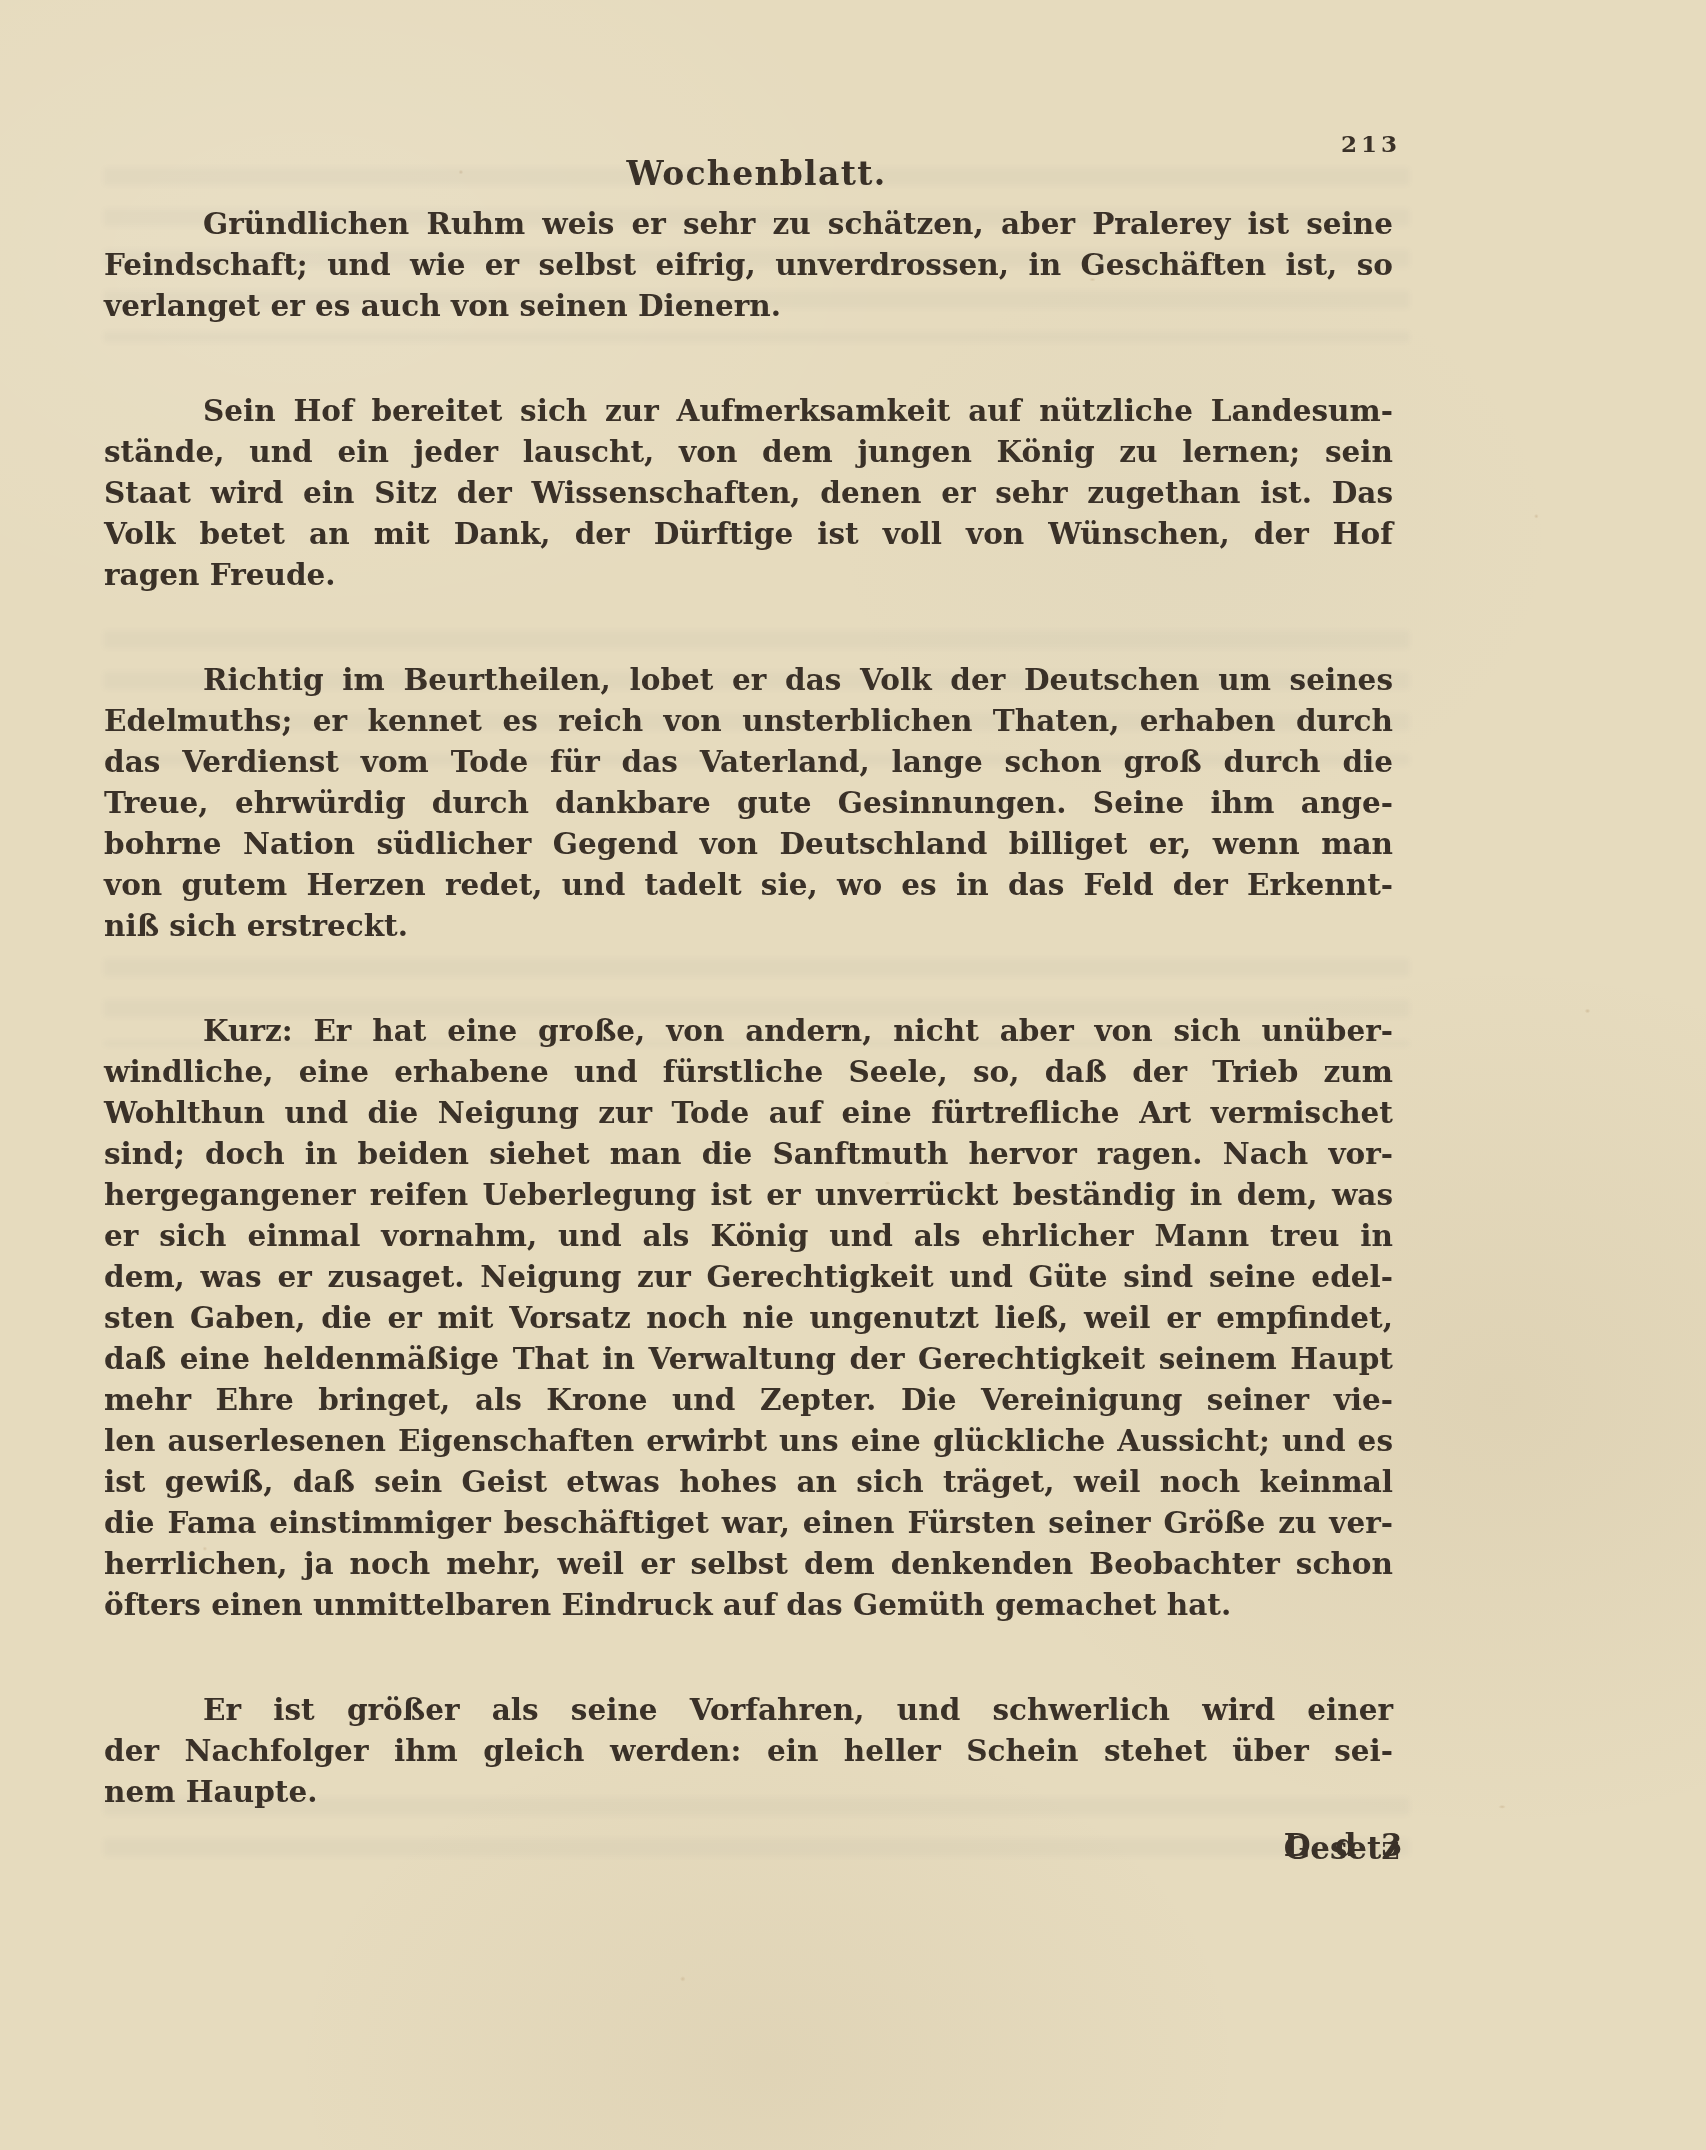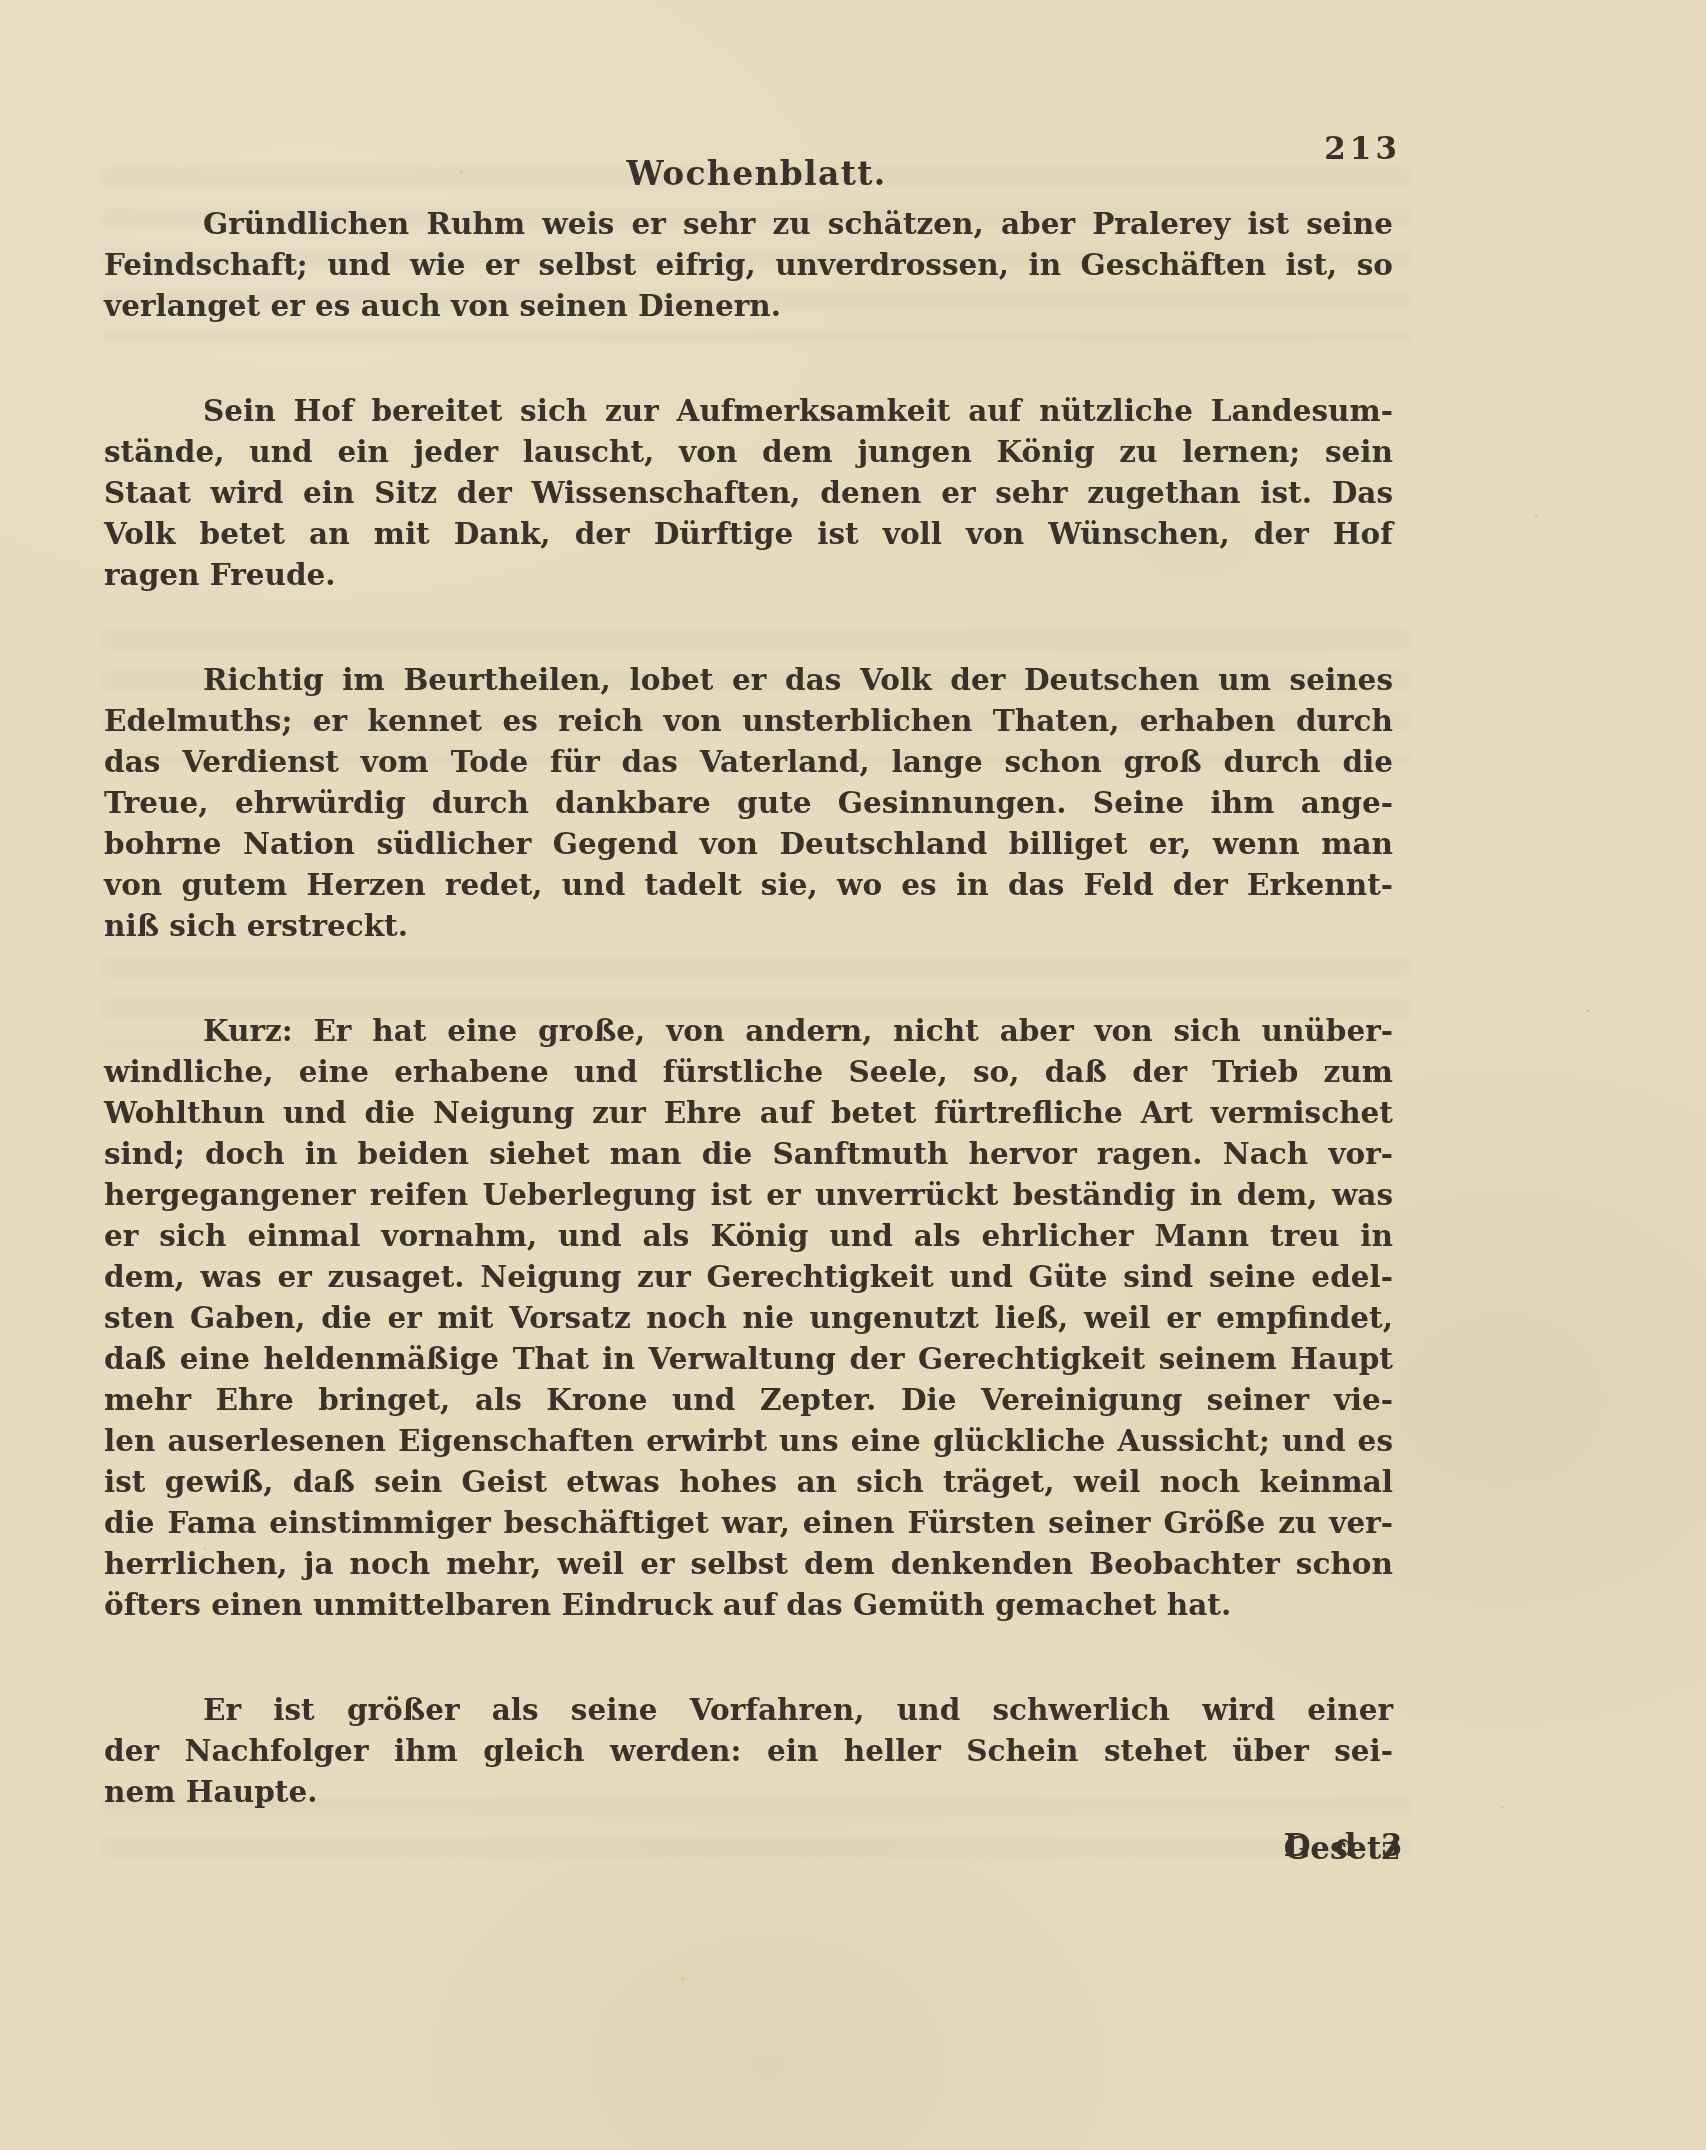--- a/index.html
+++ b/index.html
@@ -70,21 +70,21 @@
     text-align: center;
     font-size: 33px;
     font-weight: bold;
     letter-spacing: 1.3px;
     margin-top: 32px;
   }
   .page-number {
     position: absolute;
     right: 8px;
     top: 8px;
-    font-size: 31px;
+    font-size: 23px;
     font-weight: bold;
     letter-spacing: 4px;
   }
 
   .text-block {
     position: absolute;
     left: 104px;
     top: 203px;
     width: 1305px;
     font-size: 29.5px;
@@ -153,21 +153,21 @@
       <div class="line">Edelmuths; er kennet es reich von unsterblichen Thaten, erhaben durch</div>
       <div class="line">das Verdienst vom Tode für das Vaterland, lange schon groß durch die</div>
       <div class="line">Treue, ehrwürdig durch dankbare gute Gesinnungen. Seine ihm ange-</div>
       <div class="line">bohrne Nation südlicher Gegend von Deutschland billiget er, wenn man</div>
       <div class="line">von gutem Herzen redet, und tadelt sie, wo es in das Feld der Erkennt-</div>
       <div class="line">niß sich erstreckt.</div>
     </div>
     <div class="paragraph">
       <div class="line">Kurz: Er hat eine große, von andern, nicht aber von sich unüber-</div>
       <div class="line">windliche, eine erhabene und fürstliche Seele, so, daß der Trieb zum</div>
-      <div class="line">Wohlthun und die Neigung zur Ehre auf betet fürtrefliche Art vermischet</div>
+      <div class="line">Wohlthun und die Neigung zur Tode auf eine fürtrefliche Art vermischet</div>
       <div class="line">sind; doch in beiden siehet man die Sanftmuth hervor ragen. Nach vor-</div>
       <div class="line">hergegangener reifen Ueberlegung ist er unverrückt beständig in dem, was</div>
       <div class="line">er sich einmal vornahm, und als König und als ehrlicher Mann treu in</div>
       <div class="line">dem, was er zusaget. Neigung zur Gerechtigkeit und Güte sind seine edel-</div>
       <div class="line">sten Gaben, die er mit Vorsatz noch nie ungenutzt ließ, weil er empfindet,</div>
       <div class="line">daß eine heldenmäßige That in Verwaltung der Gerechtigkeit seinem Haupt</div>
       <div class="line">mehr Ehre bringet, als Krone und Zepter. Die Vereinigung seiner vie-</div>
       <div class="line">len auserlesenen Eigenschaften erwirbt uns eine glückliche Aussicht; und es</div>
       <div class="line">ist gewiß, daß sein Geist etwas hohes an sich träget, weil noch keinmal</div>
       <div class="line">die Fama einstimmiger beschäftiget war, einen Fürsten seiner Größe zu ver-</div>

